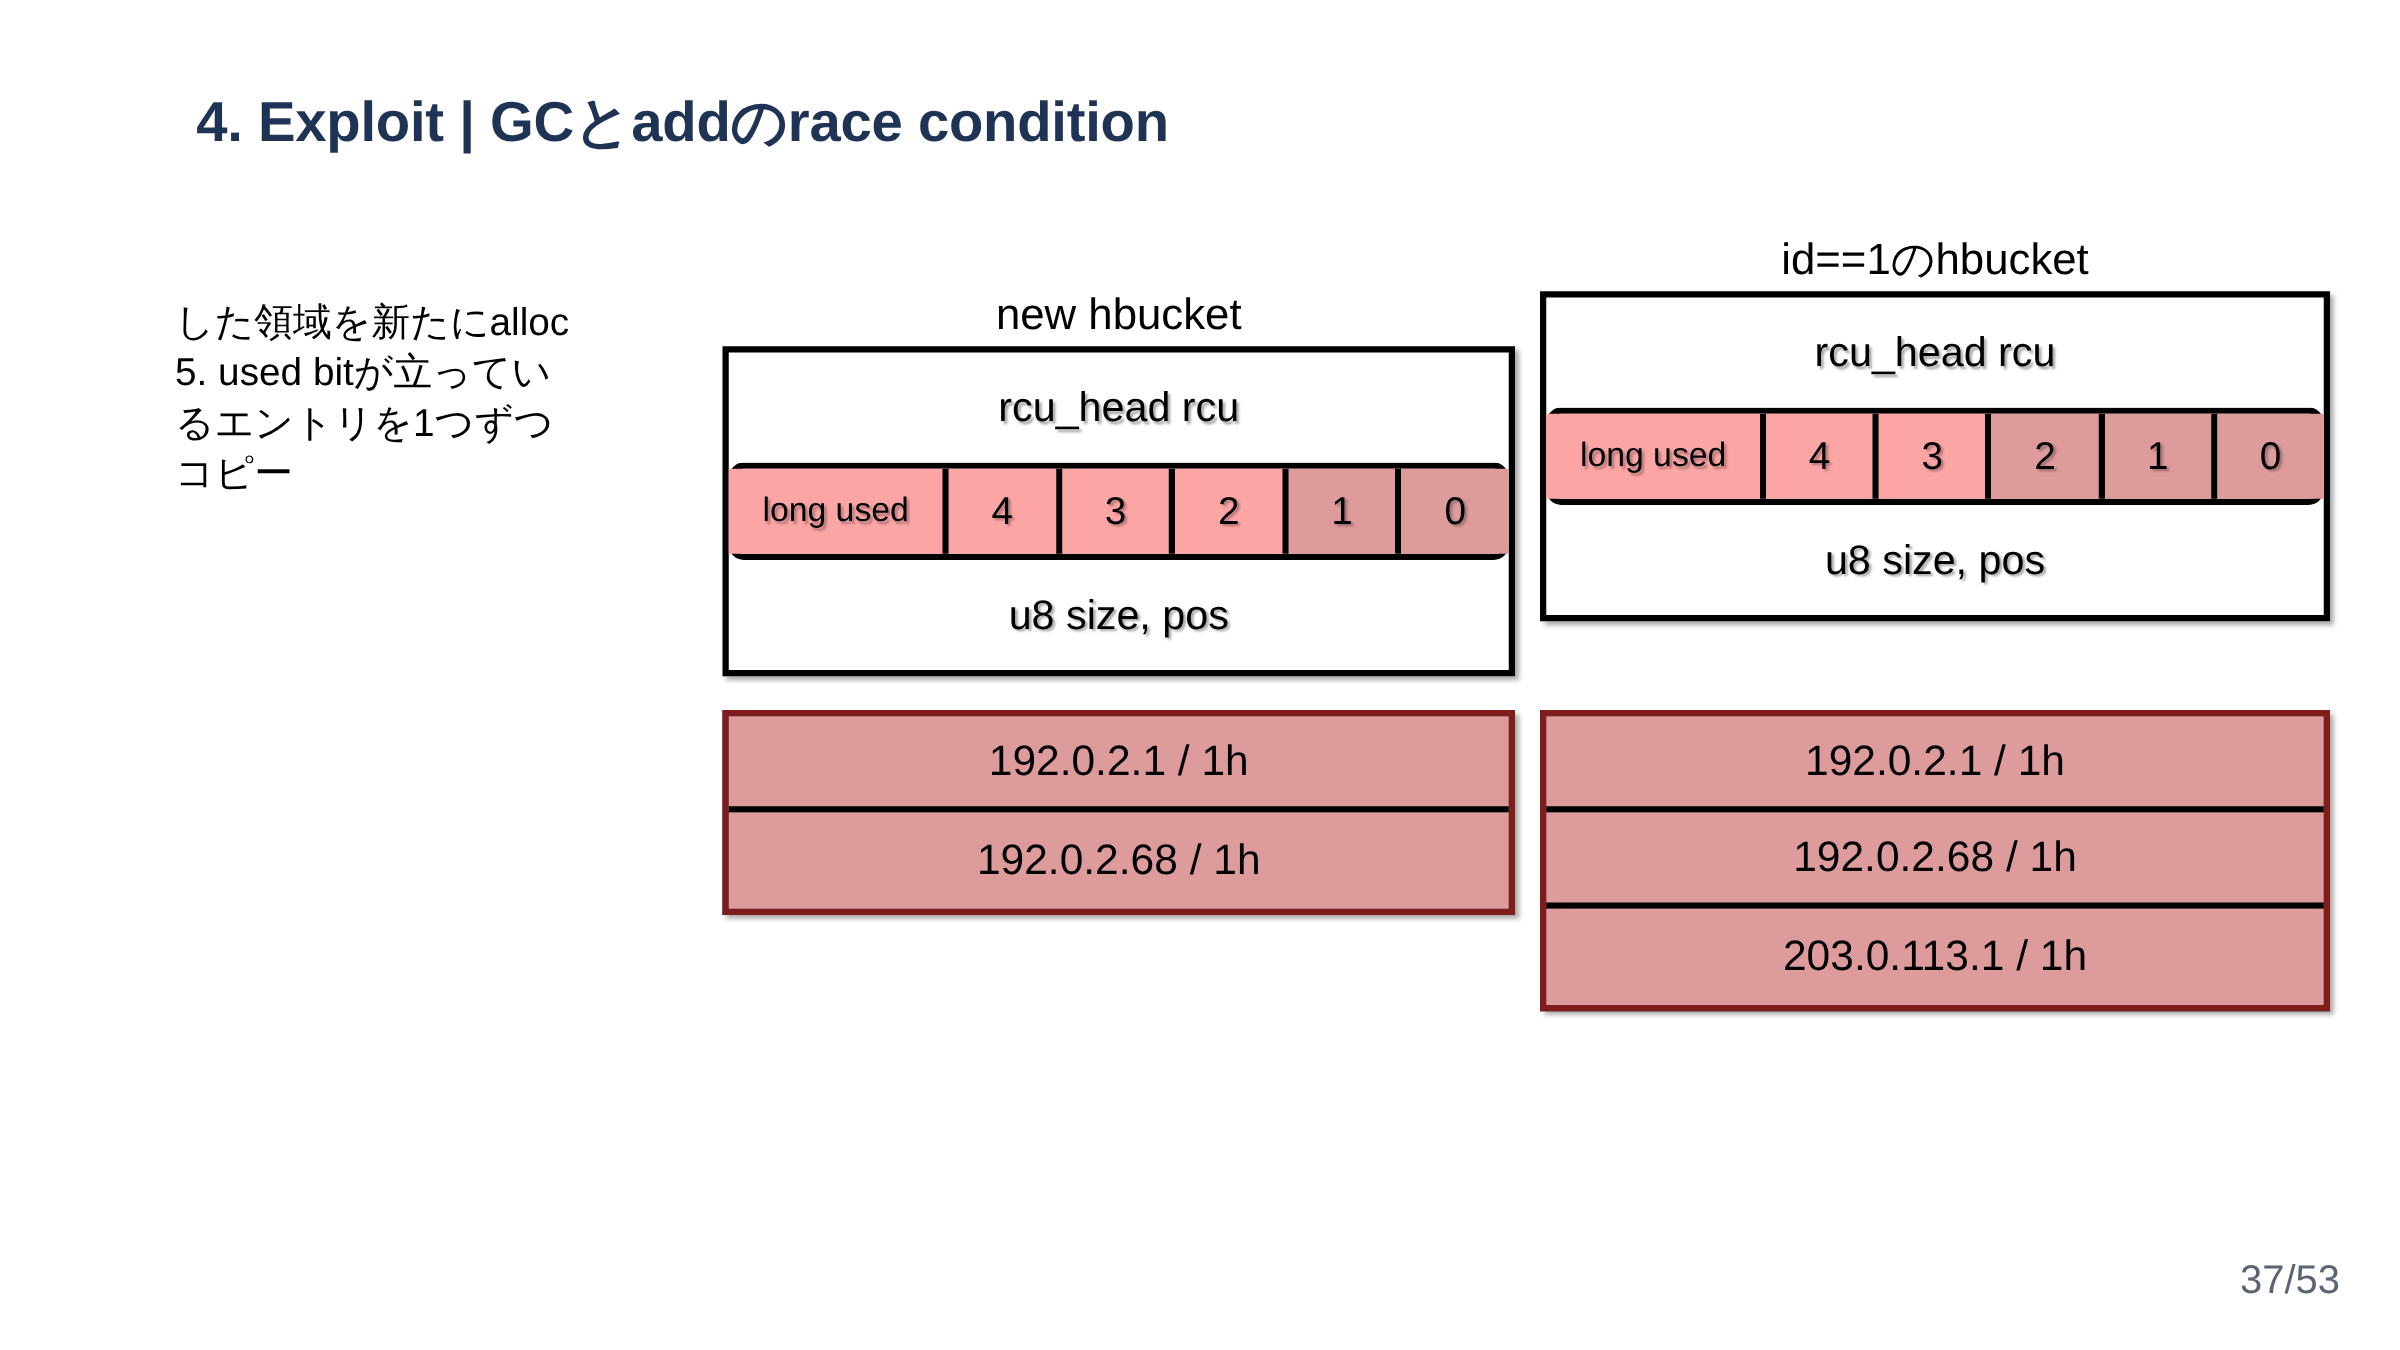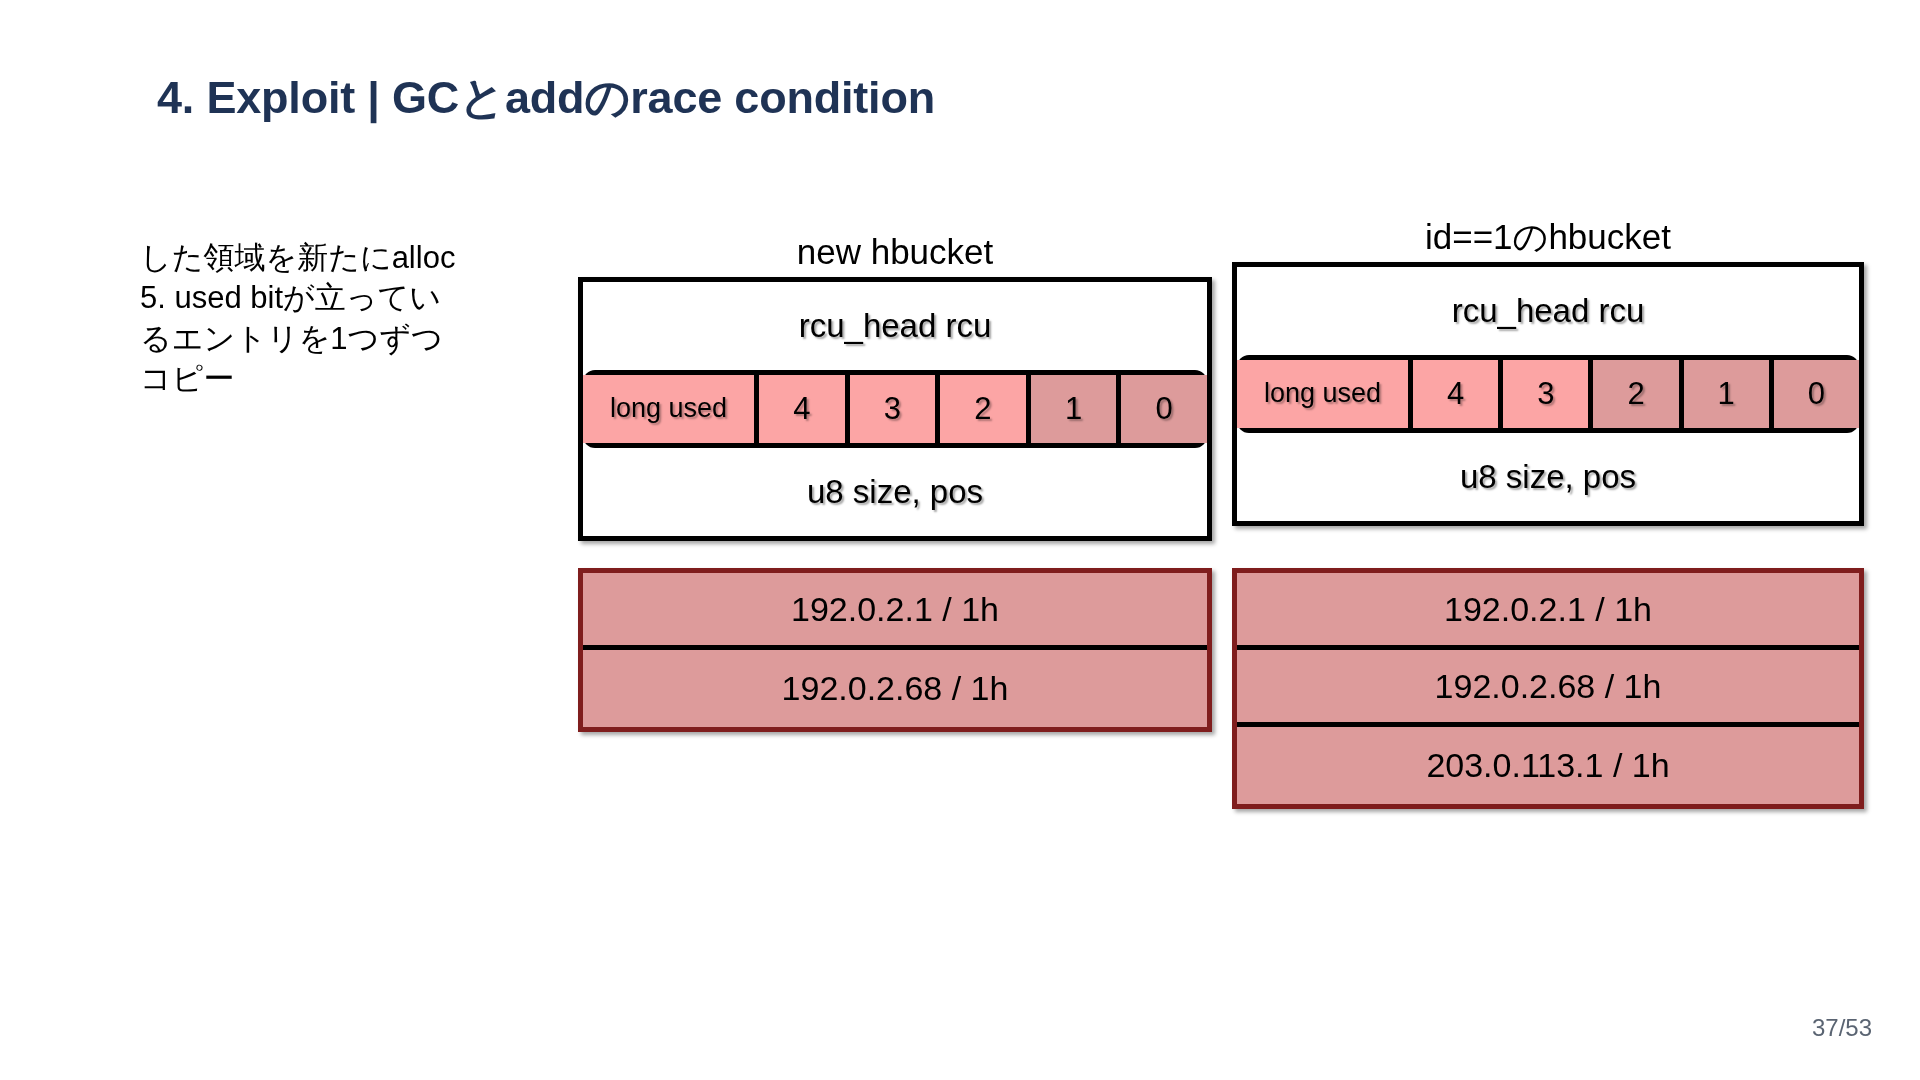--- a/index.html
+++ b/index.html
@@ -125,21 +125,21 @@
     box-sizing: border-box;
     color: #000000;
   }
   .entry-row:last-child { border-bottom: none; }
 
   
   .page-number {
     position: absolute;
     right: 48px;
     bottom: 38px;
-    font-size: 24px;
+    font-size: 32px;
     color: #5a6472;
   }
 </style>
 </head>
 <body>
 
 <div class="slide-title">4. Exploit | GCとaddのrace condition</div>
 
 <div class="note-block">
   <div class="note-line">した領域を新たにalloc</div>
@@ -166,21 +166,21 @@
 
     <div class="struct-row row-size">u8 size, pos</div>
   </div>
 </div>
 
 <div class="entry-list" style="left:578px; top:568px; width:634px;">
   <div class="entry-row">192.0.2.1 / 1h</div>
   <div class="entry-row">192.0.2.68 / 1h</div>
 </div>
 
-<div class="bucket" style="left:1232px; top:190px; width:632px;margin-top:29px;">
+<div class="bucket" style="left:1232px; top:190px; width:632px;">
 
   <div class="bucket-label">id==1のhbucket</div>
 
   <div class="struct-box">
     <div class="struct-row row-rcu">rcu_head rcu</div>
 
     <div class="struct-row row-used">
       <div class="used-cell label-cell" style="width:176px;">long used</div>
       <div class="used-cell" style="flex:1 1 0;">4</div>
       <div class="used-cell" style="flex:1 1 0;">3</div>

